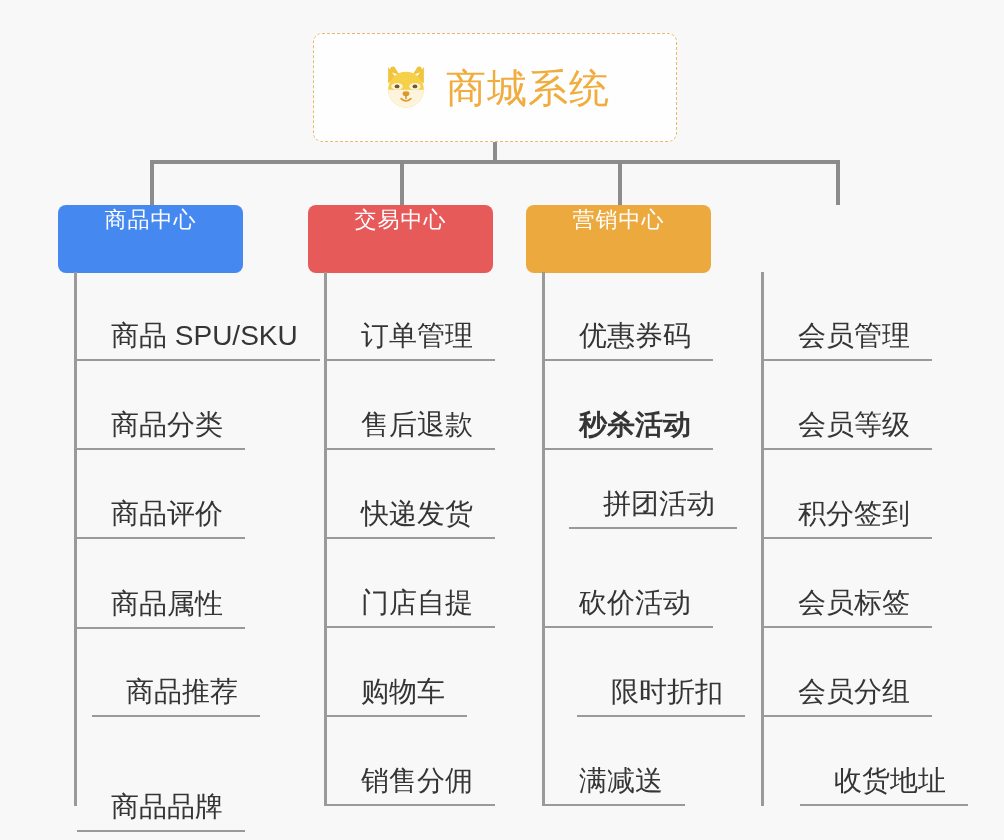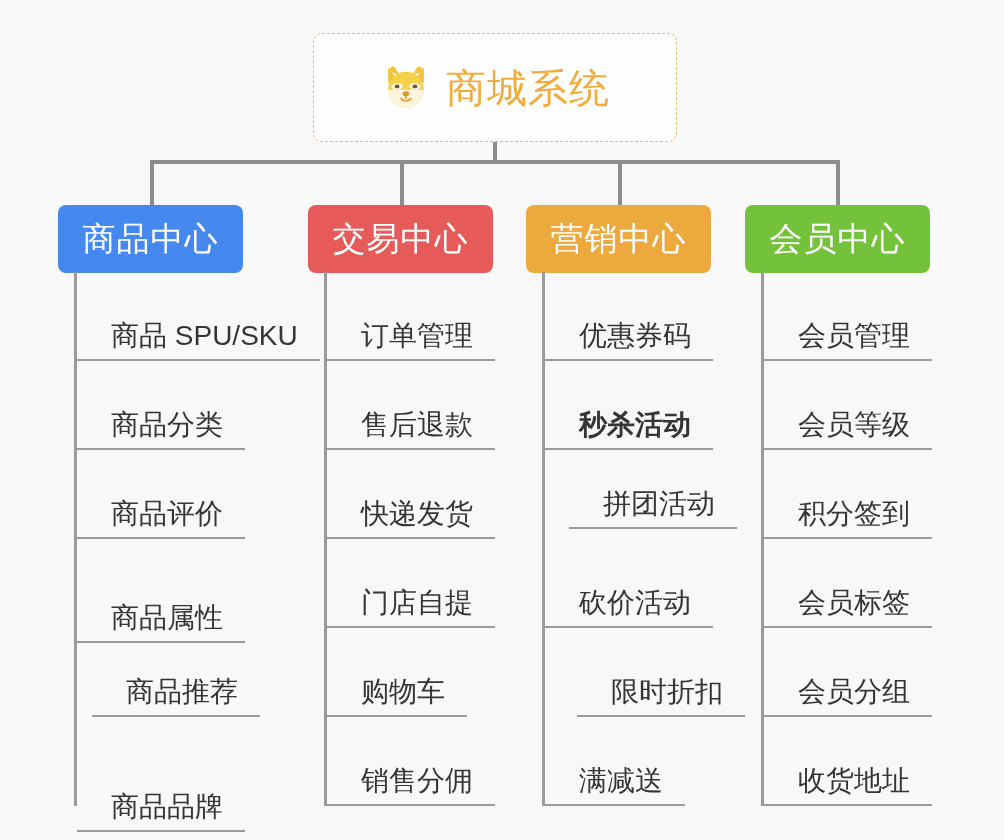--- a/index.html
+++ b/index.html
@@ -28,22 +28,22 @@
   .dog-icon{width:52px;height:52px;display:block;flex:0 0 auto;}
 
   
   .conn{position:absolute;background:#8c8c8c;}
   .conn-v{width:4px;}
   .conn-h{height:4px;}
 
   
   .cat-box{
     position:absolute;height:68px;border-radius:8px;
-    display:flex;align-items:center;justify-content:center;
-    color:#ffffff;font-size:33px;letter-spacing:1px;
+    display:flex;justify-content:center;
+    color:#ffffff;font-size:22px;letter-spacing:1px;
     white-space:nowrap;
   }
 
   
   .col{position:absolute;top:272px;}
   .col-rail{
     position:absolute;left:0;top:0;width:3px;background:#9a9a9a;
   }
   .item{
     position:absolute;left:3px;
@@ -98,21 +98,21 @@
     <div class="col-rail" style="height:534px;"></div>
     <div class="item" style="top:0px;">
       <span class="item-inner">商品 SPU/SKU</span>
     </div>
     <div class="item" style="top:89px;">
       <span class="item-inner">商品分类</span>
     </div>
     <div class="item" style="top:178px;">
       <span class="item-inner">商品评价</span>
     </div>
-    <div class="item" style="top:282px;">
+    <div class="item" style="top:268px;">
       <span class="item-inner">商品属性</span>
     </div>
     <div class="item" style="top:356px;padding-left:15px;">
       <span class="item-inner">商品推荐</span>
     </div>
     <div class="item" style="top:471px;">
       <span class="item-inner">商品品牌</span>
     </div>
   </div>
 
@@ -159,38 +159,35 @@
       <span class="item-inner">砍价活动</span>
     </div>
     <div class="item" style="top:356px;padding-left:32px;">
       <span class="item-inner">限时折扣</span>
     </div>
     <div class="item" style="top:445px;">
       <span class="item-inner">满减送</span>
     </div>
   </div>
 
-  <div class="cat-box" style="left:745px;top:205px;width:185px;background:#74c13c;">
-    <span>会员中心</span>
-  </div>
   <div class="col" style="left:761px;">
     <div class="col-rail" style="height:534px;"></div>
     <div class="item" style="top:0px;">
       <span class="item-inner">会员管理</span>
     </div>
     <div class="item" style="top:89px;">
       <span class="item-inner">会员等级</span>
     </div>
     <div class="item" style="top:178px;">
       <span class="item-inner">积分签到</span>
     </div>
     <div class="item" style="top:267px;">
       <span class="item-inner">会员标签</span>
     </div>
     <div class="item" style="top:356px;">
       <span class="item-inner">会员分组</span>
     </div>
-    <div class="item" style="top:445px;">
+    <div class="item" style="top:445px;margin-left:36px;">
       <span class="item-inner">收货地址</span>
     </div>
   </div>
 
 </div>
 
 </body></html>

